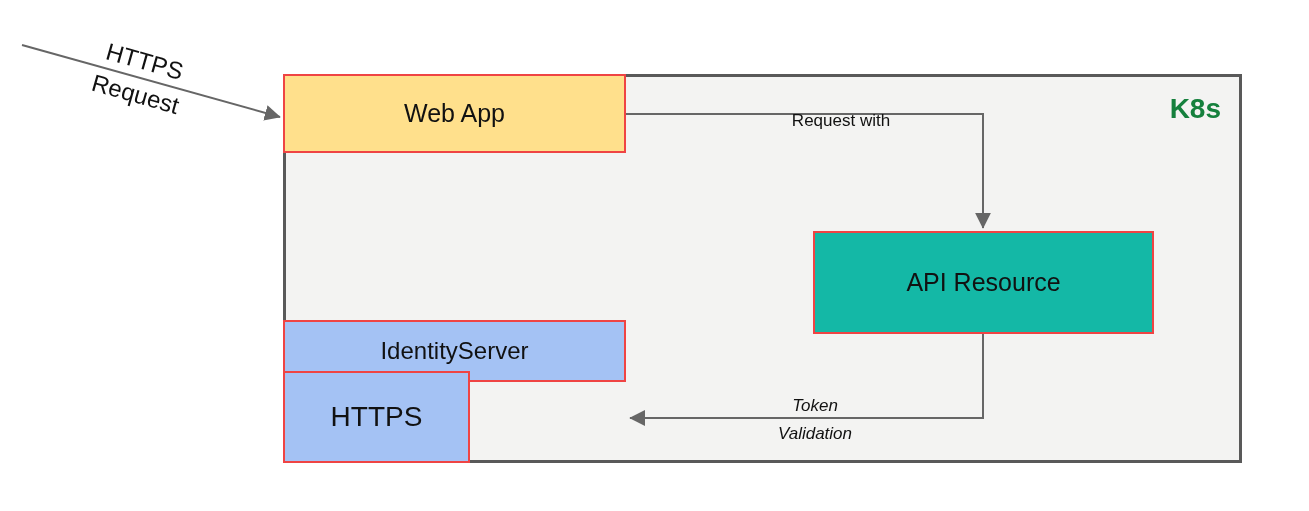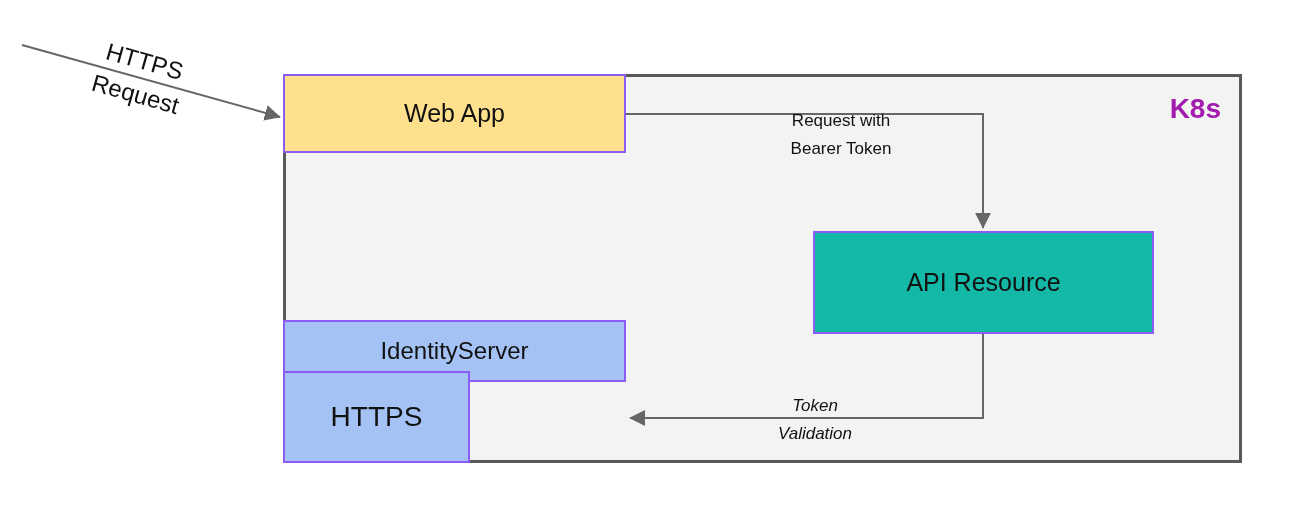--- a/index.html
+++ b/index.html
@@ -25,26 +25,26 @@
     box-sizing: border-box;
     background: #f3f3f2;
     border: 3px solid #595959;
   }
   .k8s-label {
     position: absolute;
     top: 16px;
     right: 18px;
     font-size: 28px;
     font-weight: bold;
-    color: #a21caf;
+    color: #15803d;
   }
   .node {
     position: absolute;
     box-sizing: border-box;
-    border: 2px solid #8b5cf6;
+    border: 2px solid #ef4444;
     display: flex;
     align-items: center;
     justify-content: center;
     text-align: center;
   }
   .node-web-app {
     left: 283px;
     top: 74px;
     width: 343px;
     height: 79px;
@@ -158,21 +158,20 @@
     <path d="M 983 334 V 418 H 630" fill="none" stroke="#666666" stroke-width="2" marker-end="url(#arrowhead)"></path>
   </svg>
 
   <div class="edge-label label-https-request">
     <span>HTTPS</span>
     <span>Request</span>
   </div>
 
   <div class="edge-label label-bearer">
     <span>Request with</span>
-    <span>Bearer Token</span>
   </div>
 
   <div class="edge-label label-validation">
     <span>Token</span>
     <span>Validation</span>
   </div>
 
 </div>
 
 </body></html>

